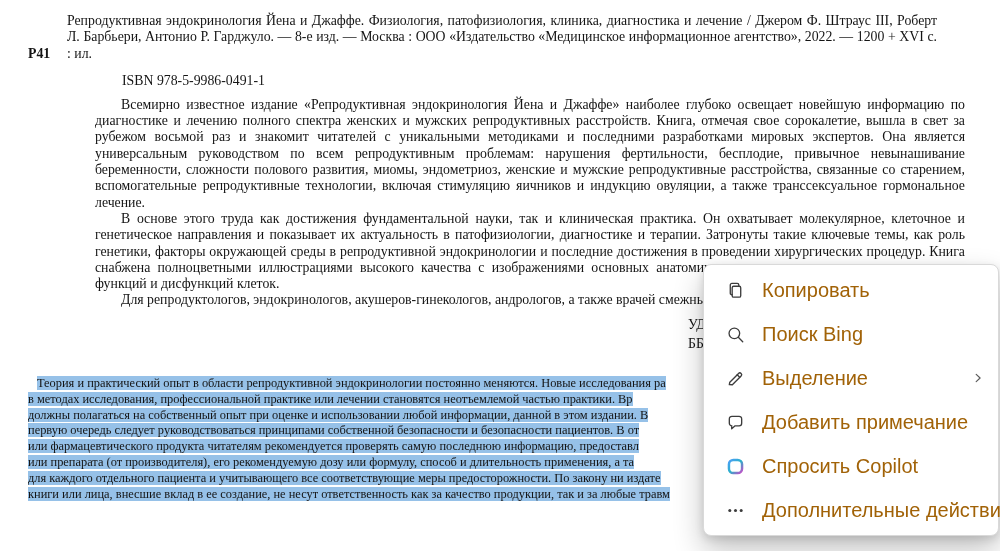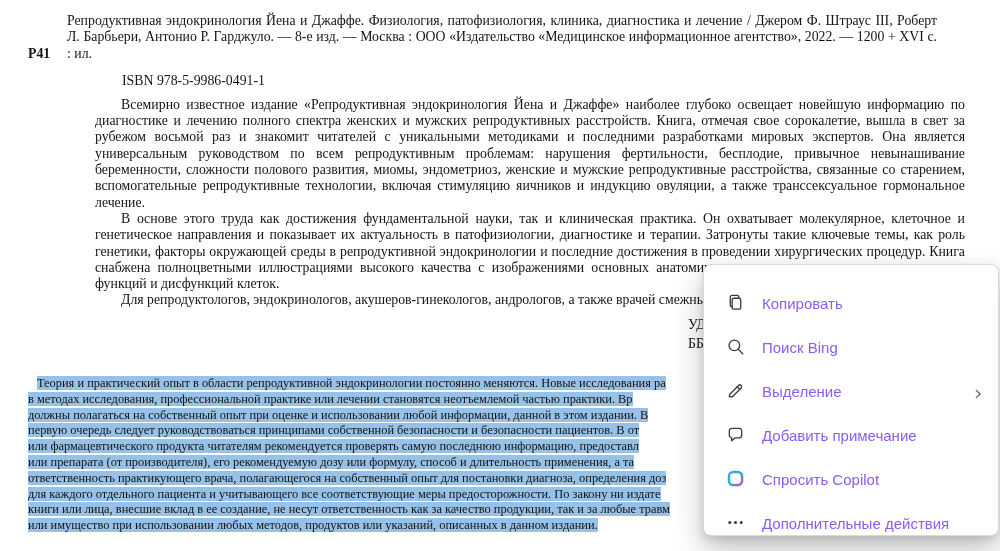--- a/index.html
+++ b/index.html
@@ -23,21 +23,21 @@
   .dline.indent{padding-left:9px;}
 
   
   .menu{
     position:absolute;left:703px;top:264px;width:296px;height:272px;box-sizing:border-box;
     background:#ffffff;border:1px solid #d9d9d9;border-radius:8px;
     box-shadow:0 14px 30px rgba(0,0,0,.24), 0 3px 8px rgba(0,0,0,.12);
     padding:3px 0;z-index:10;
     font-family:"Liberation Sans", sans-serif;
   }
-  .menu-item{display:flex;align-items:flex-end;height:44px;padding:0 14px 0 21px;font-size:15px;color:#8b5cf6;cursor:default;}
+  .menu-item{display:flex;align-items:center;height:44px;padding:0 14px 0 21px;font-size:20px;color:#a16207;cursor:default;}
   .mi-icon{width:20px;height:20px;margin-right:17px;display:flex;align-items:center;justify-content:center;color:#3c3c3c;flex:none;}
   .mi-icon svg{display:block;}
   .mi-label{flex:1;white-space:nowrap;}
   .chev{color:#5a5a5a;display:flex;flex:none;}
 </style>
 </head>
 <body>
 
 <div class="page">
 
@@ -58,24 +58,22 @@
     <div>ББК</div>
   </div>
 
   <div class="disclaimer">
     <div class="dline indent"><span>Теория и практический опыт в области репродуктивной эндокринологии постоянно меняются. Новые исследования ра</span></div>
     <div class="dline"><span>в методах исследования, профессиональной практике или лечении становятся неотъемлемой частью практики. Вр</span></div>
     <div class="dline"><span>должны полагаться на собственный опыт при оценке и использовании любой информации, данной в этом издании. В</span></div>
     <div class="dline"><span>первую очередь следует руководствоваться принципами собственной безопасности и безопасности пациентов. В от</span></div>
     <div class="dline"><span>или фармацевтического продукта читателям рекомендуется проверять самую последнюю информацию, предоставл</span></div>
     <div class="dline"><span>или препарата (от производителя), его рекомендуемую дозу или формулу, способ и длительность применения, а та</span></div>
-    <div class="dline"><span>ответственность практикующего врача, полагающегося на собственный опыт для постановки диагноза, определения доз</span></div>
     <div class="dline"><span>для каждого отдельного пациента и учитывающего все соответствующие меры предосторожности. По закону ни издате</span></div>
     <div class="dline"><span>книги или лица, внесшие вклад в ее создание, не несут ответственность как за качество продукции, так и за любые травм</span></div>
-    <div class="dline"><span>или имущество при использовании любых методов, продуктов или указаний, описанных в данном издании.</span></div>
   </div>
 
   <div class="menu">
 
     <div class="menu-item">
       <span class="mi-icon">
         <svg width="19" height="19" viewBox="0 0 20 20" fill="none" stroke="currentColor" stroke-width="1.4" stroke-linecap="round" stroke-linejoin="round">
           <rect x="6.5" y="5.5" width="9" height="11.5" rx="1.6"></rect>
           <path d="M13.5 5.5V4.2A1.7 1.7 0 0 0 11.8 2.5H6.2A1.7 1.7 0 0 0 4.5 4.2v8.6a1.7 1.7 0 0 0 1.7 1.7h.3"></path>
         </svg>

